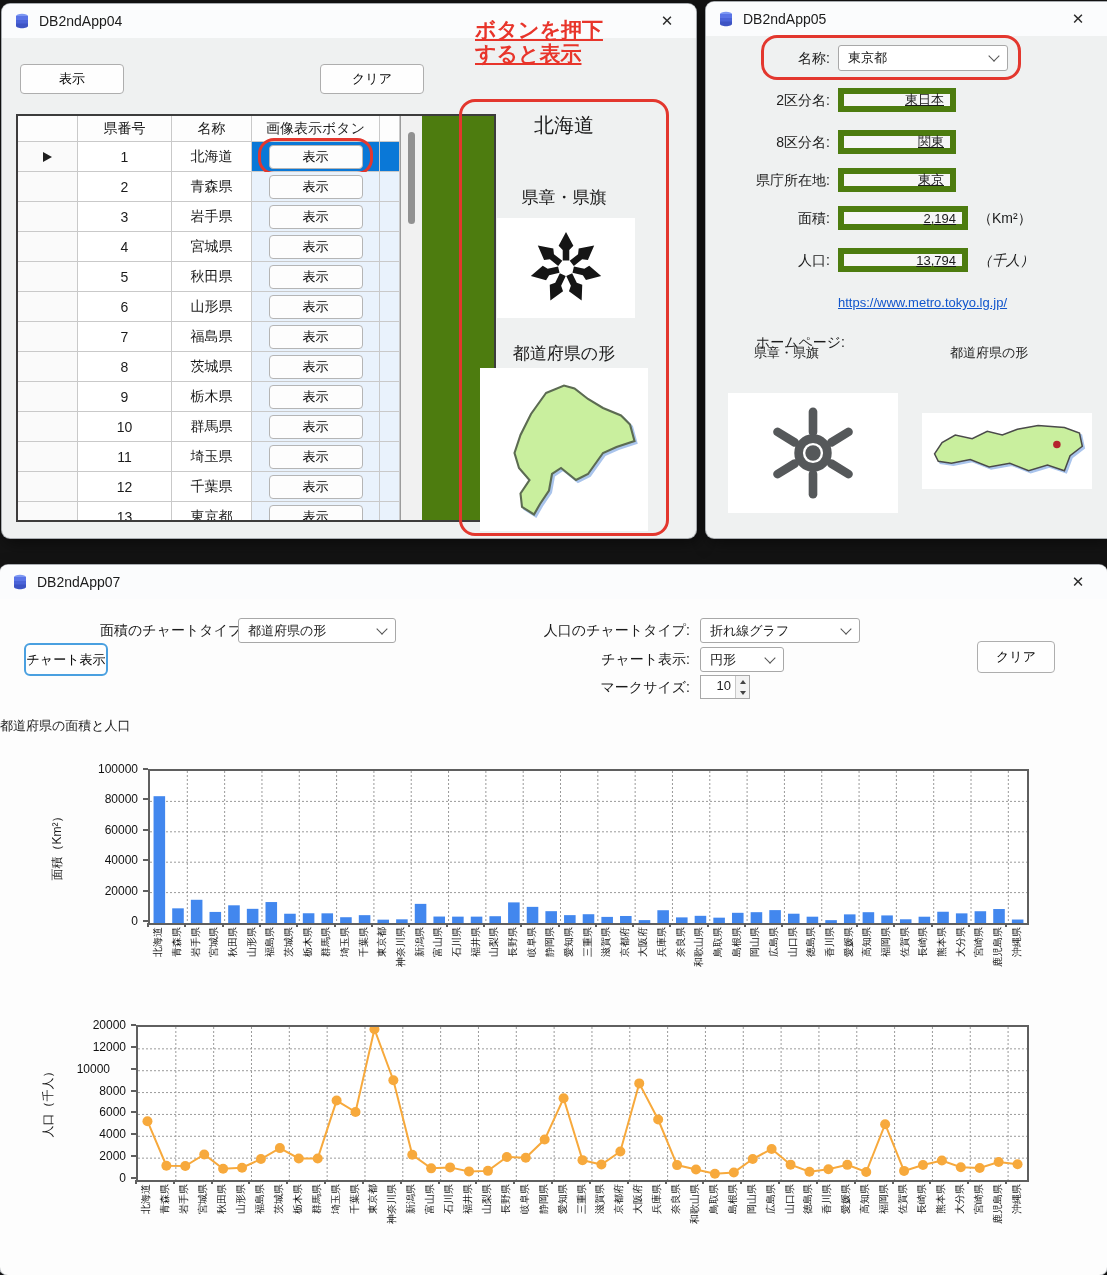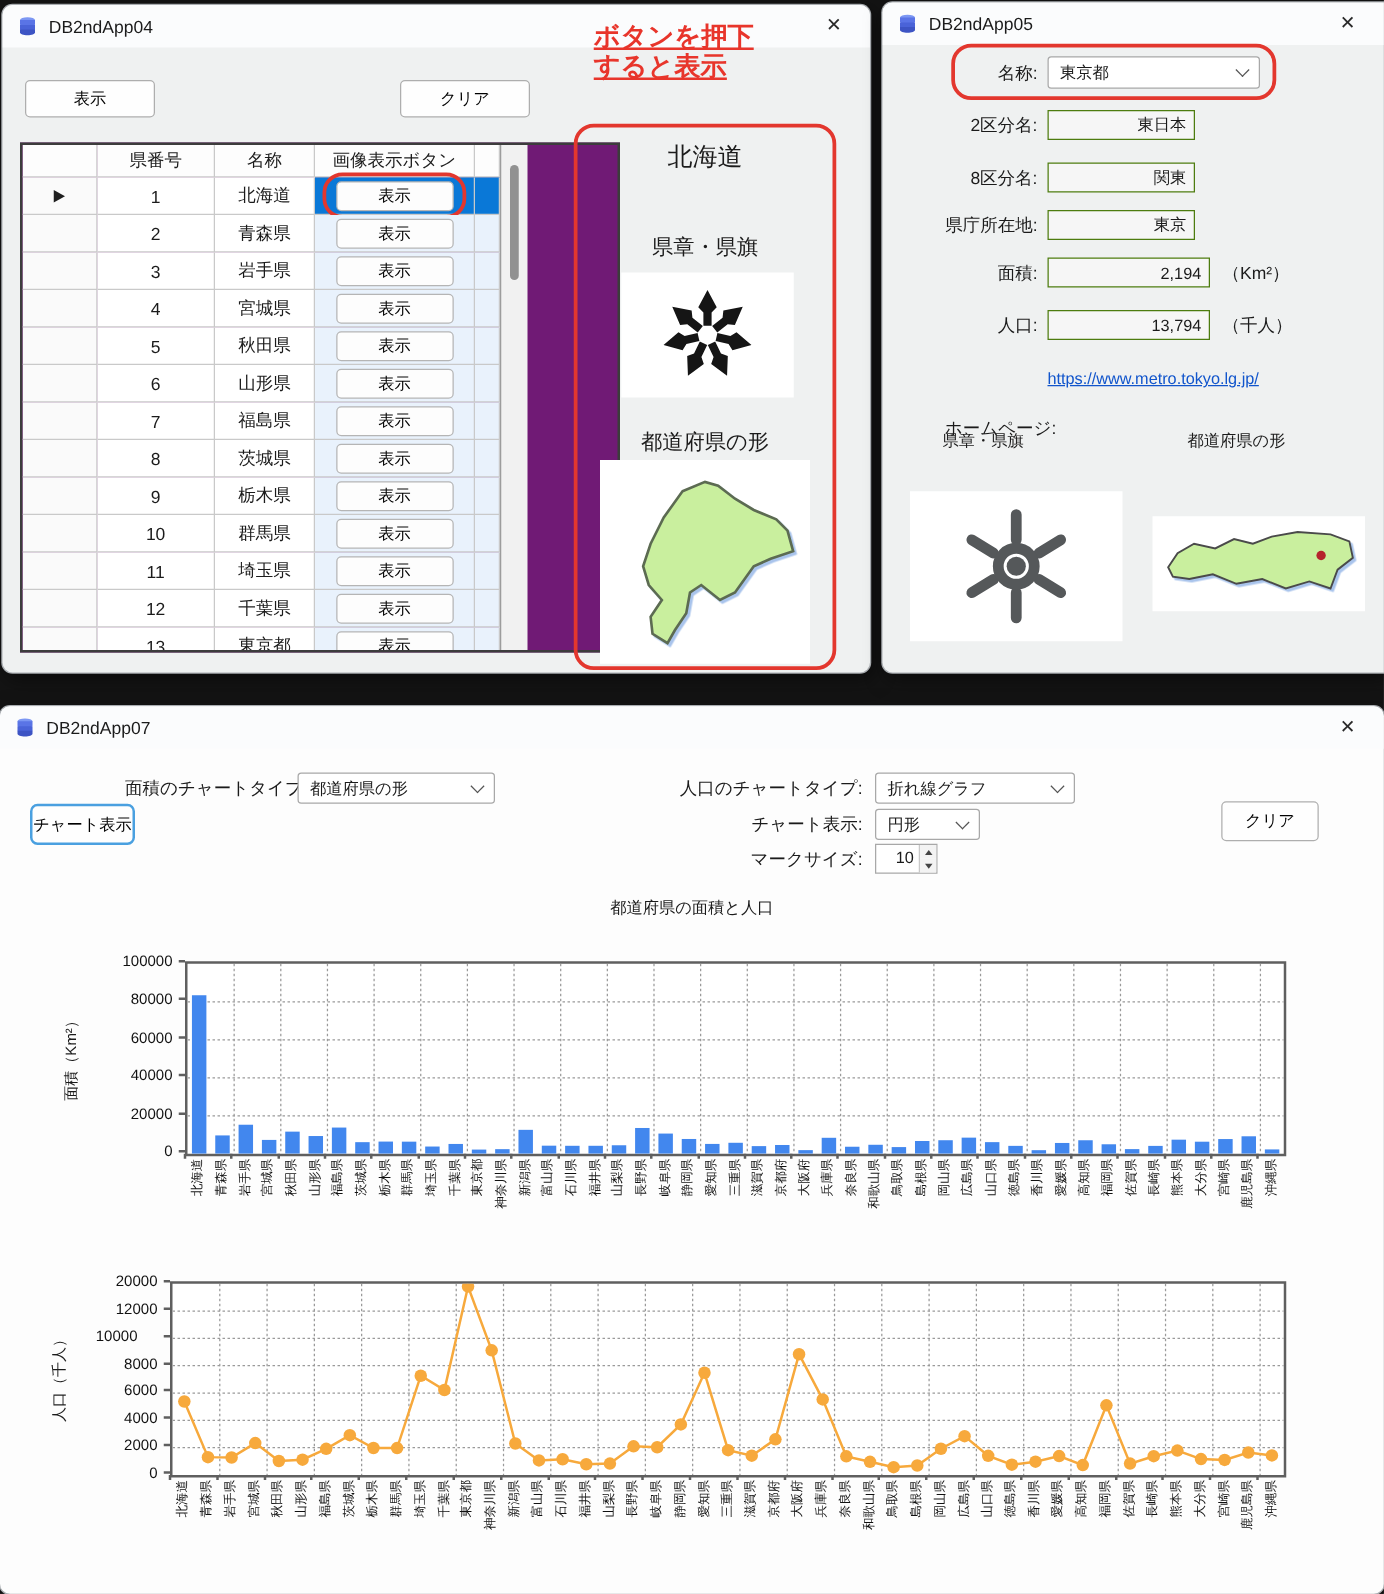--- a/index.html
+++ b/index.html
@@ -11,34 +11,34 @@
   #win-b { left:706px; top:2px; width:401px; height:536px; background:#eff1f1; border-radius:8px 0 0 8px; }
   #win-c { left:0; top:565px; width:1107px; height:710px; background:#fdfdfd; }
   .titlebar { position:absolute; left:0; right:0; top:0; height:34px; background:#fbfcfd;
     display:flex; align-items:center; padding:0 12px; gap:9px; }
   .title { font-size:14px; }
   .close { margin-left:auto; font-size:15px; width:34px; height:28px; line-height:28px; text-align:center; color:#2a2a2a; }
   .btn { position:absolute; background:#fefefe; border:1px solid #aeaeae; border-radius:4px;
     font-size:13px; display:flex; align-items:center; justify-content:center; }
   .btn-focus { border:2px solid #4aa0e0; border-radius:6px; }
   .flabel { position:absolute; font-size:14px; text-align:right; white-space:nowrap; }
-  .fieldbox { position:absolute; background:#f6f6f6; border:1px solid #4d7c0f; font-size:13px;
-    display:flex; align-items:center; justify-content:flex-end; padding:0 6px; }
+  .fieldbox { position:absolute; background:#f6f6f6; border:6px solid #4d7c0f; font-size:13px;
+    display:flex; align-items:center; justify-content:flex-end; padding:0 6px;text-decoration:underline; }
   .combo { position:absolute; background:#fff; border:1px solid #a8a8a8; border-radius:3px;
     font-size:13px; display:flex; align-items:center; padding:0 9px; }
   .chev { width:8px; height:8px; border-right:1.6px solid #555; border-bottom:1.6px solid #555;
     transform:rotate(45deg); margin-left:auto; margin-top:-4px; }
   .red-frame { position:absolute; border:3px solid #e3372e; border-radius:16px; pointer-events:none; }
   .annot { position:absolute; color:#e8352b; font-weight:bold; font-size:21px; line-height:24px; }
   .imgbox { position:absolute; background:#ffffff; display:flex; align-items:center; justify-content:center; }
   .panel-text { position:absolute; width:100%; text-align:center; }
   .link { color:#1155cc; text-decoration:underline; font-size:13px; }
   
   #grid { position:absolute; left:14px; top:110px; width:480px; height:408px;
-    border:2px solid #3c3c3c; background:#701a75; display:flex; overflow:hidden; }
+    border:2px solid #3c3c3c; background:#4d7c0f; display:flex; overflow:hidden; }
   #grid-main { width:382px; overflow:hidden; }
   .g-row { display:flex; height:30px; }
   .g-head { height:26px; }
   .g-cell { flex:none; height:100%; background:#fff; border-right:1px solid #c9c9c9;
     border-bottom:1px solid #c9c9c9; display:flex; align-items:center; justify-content:center;
     font-size:14px; position:relative; }
   .g-head .g-cell { background:#fdfdfd; }
   .rowhead { background:#fafafa; }
   .btncell,.filler { background:#e9f2fc; }
   .sel { background:#0a78d7 !important; }
@@ -59,21 +59,21 @@
   .tri-dn { width:0; height:0; border-left:3px solid transparent; border-right:3px solid transparent; border-top:4px solid #444; }
   
   .plot { position:absolute; border:2px solid #5f5f5f; background:#fff; }
   .plot svg { display:block; }
   .ylab { position:absolute; font-size:12px; text-align:right; width:82px; color:#111; }
   .ytick { position:absolute; width:5px; height:2px; background:#5f5f5f; }
   .xtick { position:absolute; width:2px; height:4px; background:#5f5f5f; }
   .xlab { position:absolute; width:74px; height:12px; font-size:10px; text-align:right;
     transform:rotate(-90deg); white-space:nowrap; color:#111; }
   .v-label { position:absolute; width:120px; text-align:center; font-size:12px; transform:rotate(-90deg); }
-  .chart-title { position:absolute; width:100%; text-align:center; font-size:13px; }
+  .chart-title { position:absolute; width:100%; text-align:left; font-size:13px; }
   .grid-line { stroke:#9a9a9a; stroke-width:1; stroke-dasharray:2 2; }
 </style>
 </head>
 <body>
 
 <div class="window" id="win-a">
   <div class="titlebar">
     <svg width="16" height="16" viewBox="0 0 16 16">
       <ellipse cx="8" cy="3" rx="6" ry="2.2" fill="#7c97f3"></ellipse>
       <path d="M2 3v3.4c0 1.2 2.7 2.2 6 2.2s6-1 6-2.2V3" fill="#5a74e6"></path>
@@ -282,21 +282,21 @@
 
   <div class="flabel" style="right:277px;top:170px;">県庁所在地:</div>
   <div class="fieldbox" style="left:132px;top:166px;width:118px;height:24px;">東京</div>
 
   <div class="flabel" style="right:277px;top:208px;">面積:</div>
   <div class="fieldbox" style="left:132px;top:204px;width:130px;height:24px;">2,194</div>
   <div class="flabel" style="left:272px;top:208px;text-align:left;">（Km²）</div>
 
   <div class="flabel" style="right:277px;top:250px;">人口:</div>
   <div class="fieldbox" style="left:132px;top:246px;width:130px;height:24px;">13,794</div>
-  <div class="flabel" style="left:272px;top:250px;text-align:right;">（千人）</div>
+  <div class="flabel" style="left:272px;top:250px;text-align:right;font-style:italic;">（千人）</div>
 
   <div class="flabel" style="right:262px;top:292px;margin-top:40px;">ホームページ:</div>
   <a class="link" style="position:absolute;left:132px;top:293px;" href="#">https://www.metro.tokyo.lg.jp/</a>
 
   <div class="flabel" style="left:48px;top:342px;text-align:left;font-size:13px;">県章・県旗</div>
   <div class="flabel" style="left:244px;top:342px;text-align:left;font-size:13px;">都道府県の形</div>
 
   <div class="imgbox" style="left:22px;top:391px;width:170px;height:120px;">
     <svg width="96" height="96" viewBox="-50 -50 100 100">
       <g stroke="#55585a" stroke-width="9" stroke-linecap="round">

